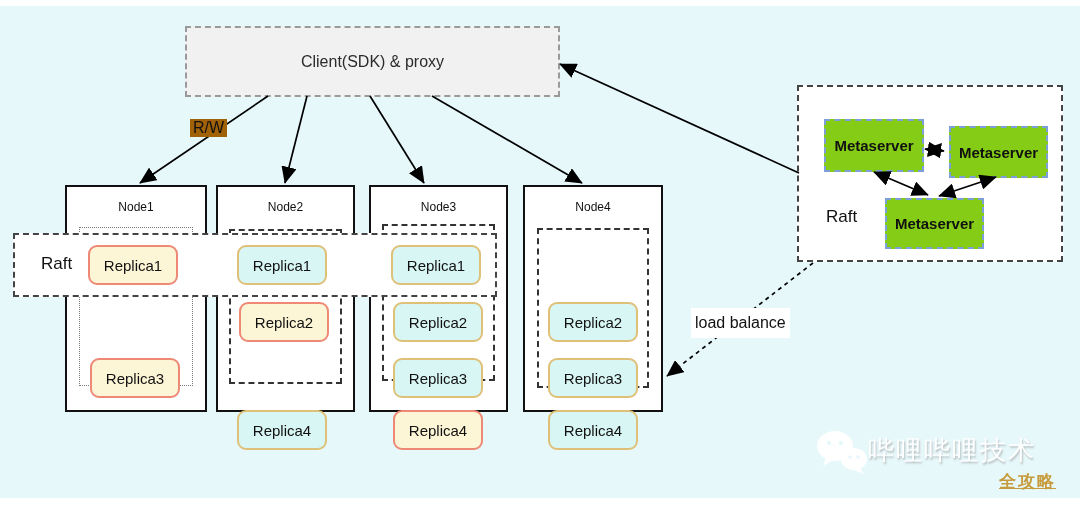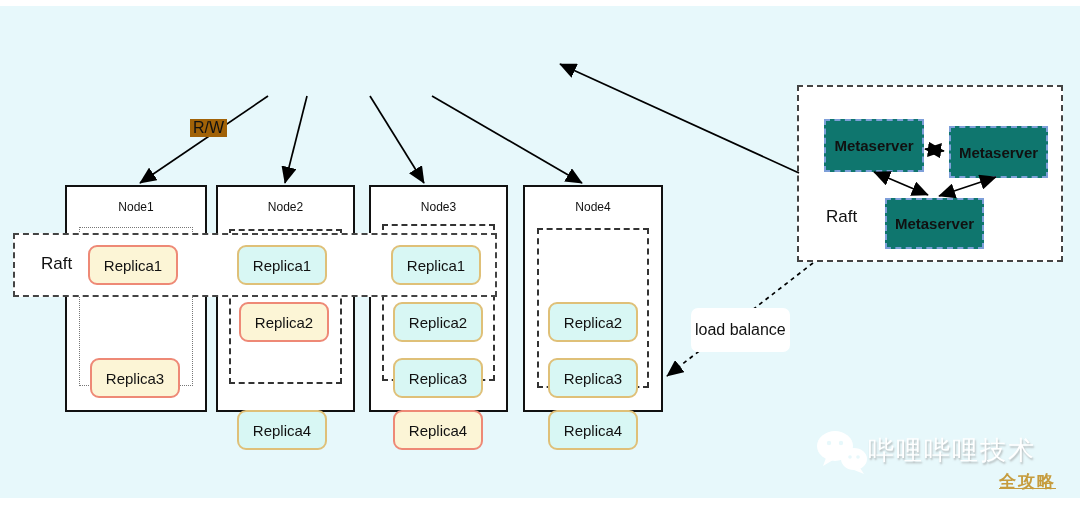--- a/index.html
+++ b/index.html
@@ -38,51 +38,54 @@
   .rep-yellow{background:#fcf5d6;border:2px solid #ee8976;}
   .rep-cyan{background:#d8f7f4;border:2px solid #dfc078;}
   .r-n1-1{left:88px;top:245px;}  .r-n1-3{left:90px;top:358px;}
   .r-n2-1{left:237px;top:245px;} .r-n2-2{left:239px;top:302px;} .r-n2-4{left:237px;top:410px;}
   .r-n3-1{left:391px;top:245px;} .r-n3-2{left:393px;top:302px;} .r-n3-3{left:393px;top:358px;} .r-n3-4{left:393px;top:410px;}
   .r-n4-2{left:548px;top:302px;} .r-n4-3{left:548px;top:358px;} .r-n4-4{left:548px;top:410px;}
 
   
   .ms-cluster{position:absolute;left:797px;top:85px;width:266px;height:177px;background:#ffffff;
     border:2px dashed #444;z-index:2;box-sizing:border-box;}
-  .ms{position:absolute;background:#0f766e;border:2px dashed #7d9fd9;display:flex;align-items:center;justify-content:center;
+  .ms{position:absolute;background:#84cc16;border:2px dashed #7d9fd9;display:flex;align-items:center;justify-content:center;
     font-size:15px;font-weight:600;color:#111;z-index:3;box-sizing:border-box;}
   .ms1{left:25px;top:32px;width:100px;height:53px;}
   .ms2{left:150px;top:39px;width:99px;height:52px;}
   .ms3{left:86px;top:111px;width:99px;height:51px;}
   .ms-raft{position:absolute;left:27px;top:120px;font-size:17px;color:#111;}
 
   
   .edge-label{position:absolute;z-index:6;color:#111;}
   .rw{left:190px;top:119px;font-size:16px;background:#a16207;padding:0 3px;}
   .get-shard{left:585px;top:100px;width:156px;height:24px;background:#ffffff;border:1.5px solid #000;
     display:flex;align-items:center;justify-content:center;font-size:15px;box-sizing:border-box;}
-  .load-balance{left:691px;top:308px;font-size:16px;background:#ffffff;padding:13px 4px;border-radius:7px;}
+  .load-balance{left:691px;top:308px;font-size:16px;background:#ffffff;padding:6px 4px;}
 
   
   svg.overlay{position:absolute;left:0;top:0;z-index:5;pointer-events:none;}
 
   
   .watermark{position:absolute;right:18px;bottom:8px;width:260px;height:80px;z-index:6;}
   .wm-icon{position:absolute;left:14px;top:12px;}
   .wm-brand{position:absolute;left:66px;top:16px;font-size:26px;color:#ffffff;letter-spacing:2px;
     text-shadow:1px 2px 2px rgba(140,140,140,0.55);white-space:nowrap;}
   .wm-badge{position:absolute;right:6px;bottom:4px;font-size:17px;font-weight:bold;color:#c69c3e;letter-spacing:2px;text-decoration:underline;}
 </style>
 </head>
 <body>
 
 <div class="stage">
   <div class="strip top"></div>
   <div class="strip bottom"></div>
 
+  <div class="client">
+    <span>Client(SDK) &amp; proxy</span>
+  </div>
 
   <div class="node node1">
     <div class="node-label">Node1</div>
     <div class="inner inner-n1"></div>
   </div>
   <div class="node node2">
     <div class="node-label">Node2</div>
     <div class="inner inner-n2"></div>
   </div>
   <div class="node node3">

